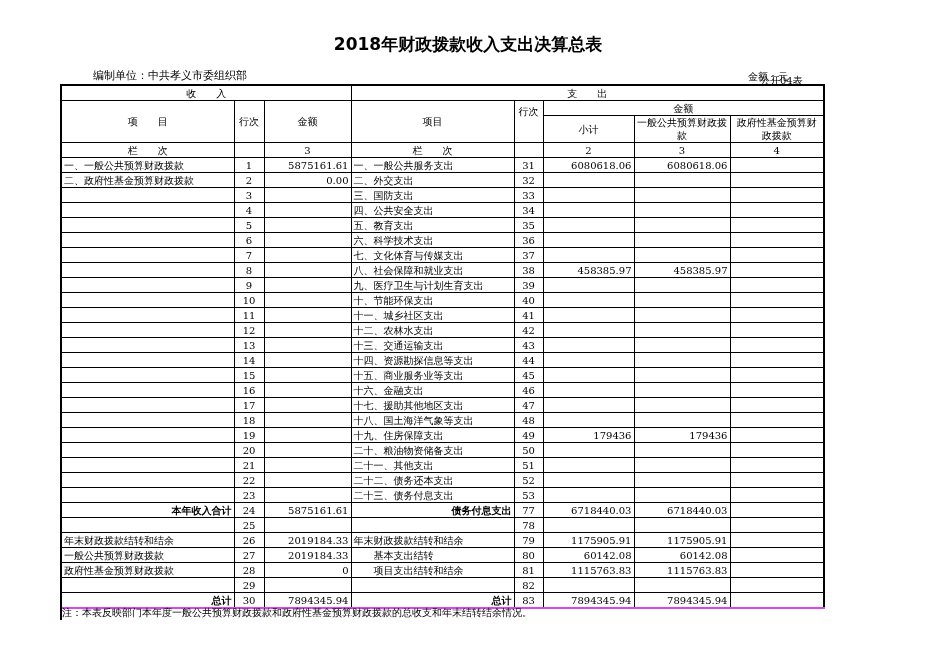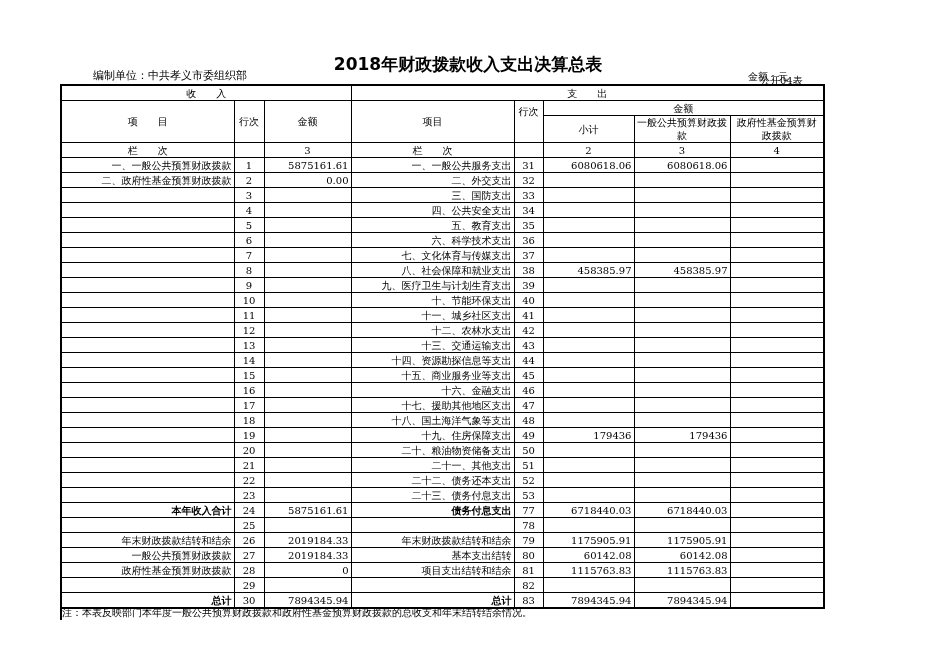--- a/index.html
+++ b/index.html
@@ -1,36 +1,36 @@
 <!DOCTYPE html>
 <html><head>
 <meta charset="utf-8">
 <style>
   html, body { margin:0; padding:0; background:#ffffff; }
   body { width:936px; height:662px; position:relative; overflow:hidden;
          font-family:"DejaVu Serif","Liberation Serif",serif; color:#000; }
   .title { position:absolute; left:0; top:33px; width:936px; text-align:center;
-           font-size:17px; font-weight:bold; font-family:"DejaVu Sans","Liberation Sans",sans-serif;margin-top:20px; }
+           font-size:17px; font-weight:bold; font-family:"DejaVu Sans","Liberation Sans",sans-serif; }
   .form-no { position:absolute; left:760px; top:54px; font-size:10px;margin-top:20px; }
   .unit { position:absolute; left:62px; top:68px; font-size:11px;margin-left:31px; }
   .currency { position:absolute; left:748px; top:70px; font-size:10px; }
   table.main { position:absolute; left:60px; top:84px; border-collapse:collapse;
                table-layout:fixed; font-size:10px; border:2px solid #000; }
   table.main td { border:1px solid #000; padding:0 2px; height:14px; line-height:13px;
                   white-space:nowrap; overflow:hidden; }
   .c { text-align:center; }
   .r { text-align:right; }
-  .l { text-align:right; }
+  .l { text-align:left; }
   .b { font-weight:bold; font-family:"DejaVu Sans","Liberation Sans",sans-serif;text-align:right; }
   .ind { padding-left:22px !important; }
   .hdr2 td { height:28px; }
   .wrap { white-space:normal !important; line-height:13px; }
   .note { position:absolute; left:62px; top:606px; font-size:10px; }
   .note-border { position:absolute; left:60px; top:604px; width:2px; height:16px; background:#000; }
-  tr.total td { border-bottom:2px solid #000000; }
+  tr.total td { border-bottom:2px solid #d946ef; }
 </style>
 </head>
 <body>
 
 <div class="title">2018年财政拨款收入支出决算总表</div>
 <div class="form-no">公开04表</div>
 <div class="unit">编制单位：中共孝义市委组织部</div>
 <div class="currency">金额：元</div>
 
 <table class="main">

